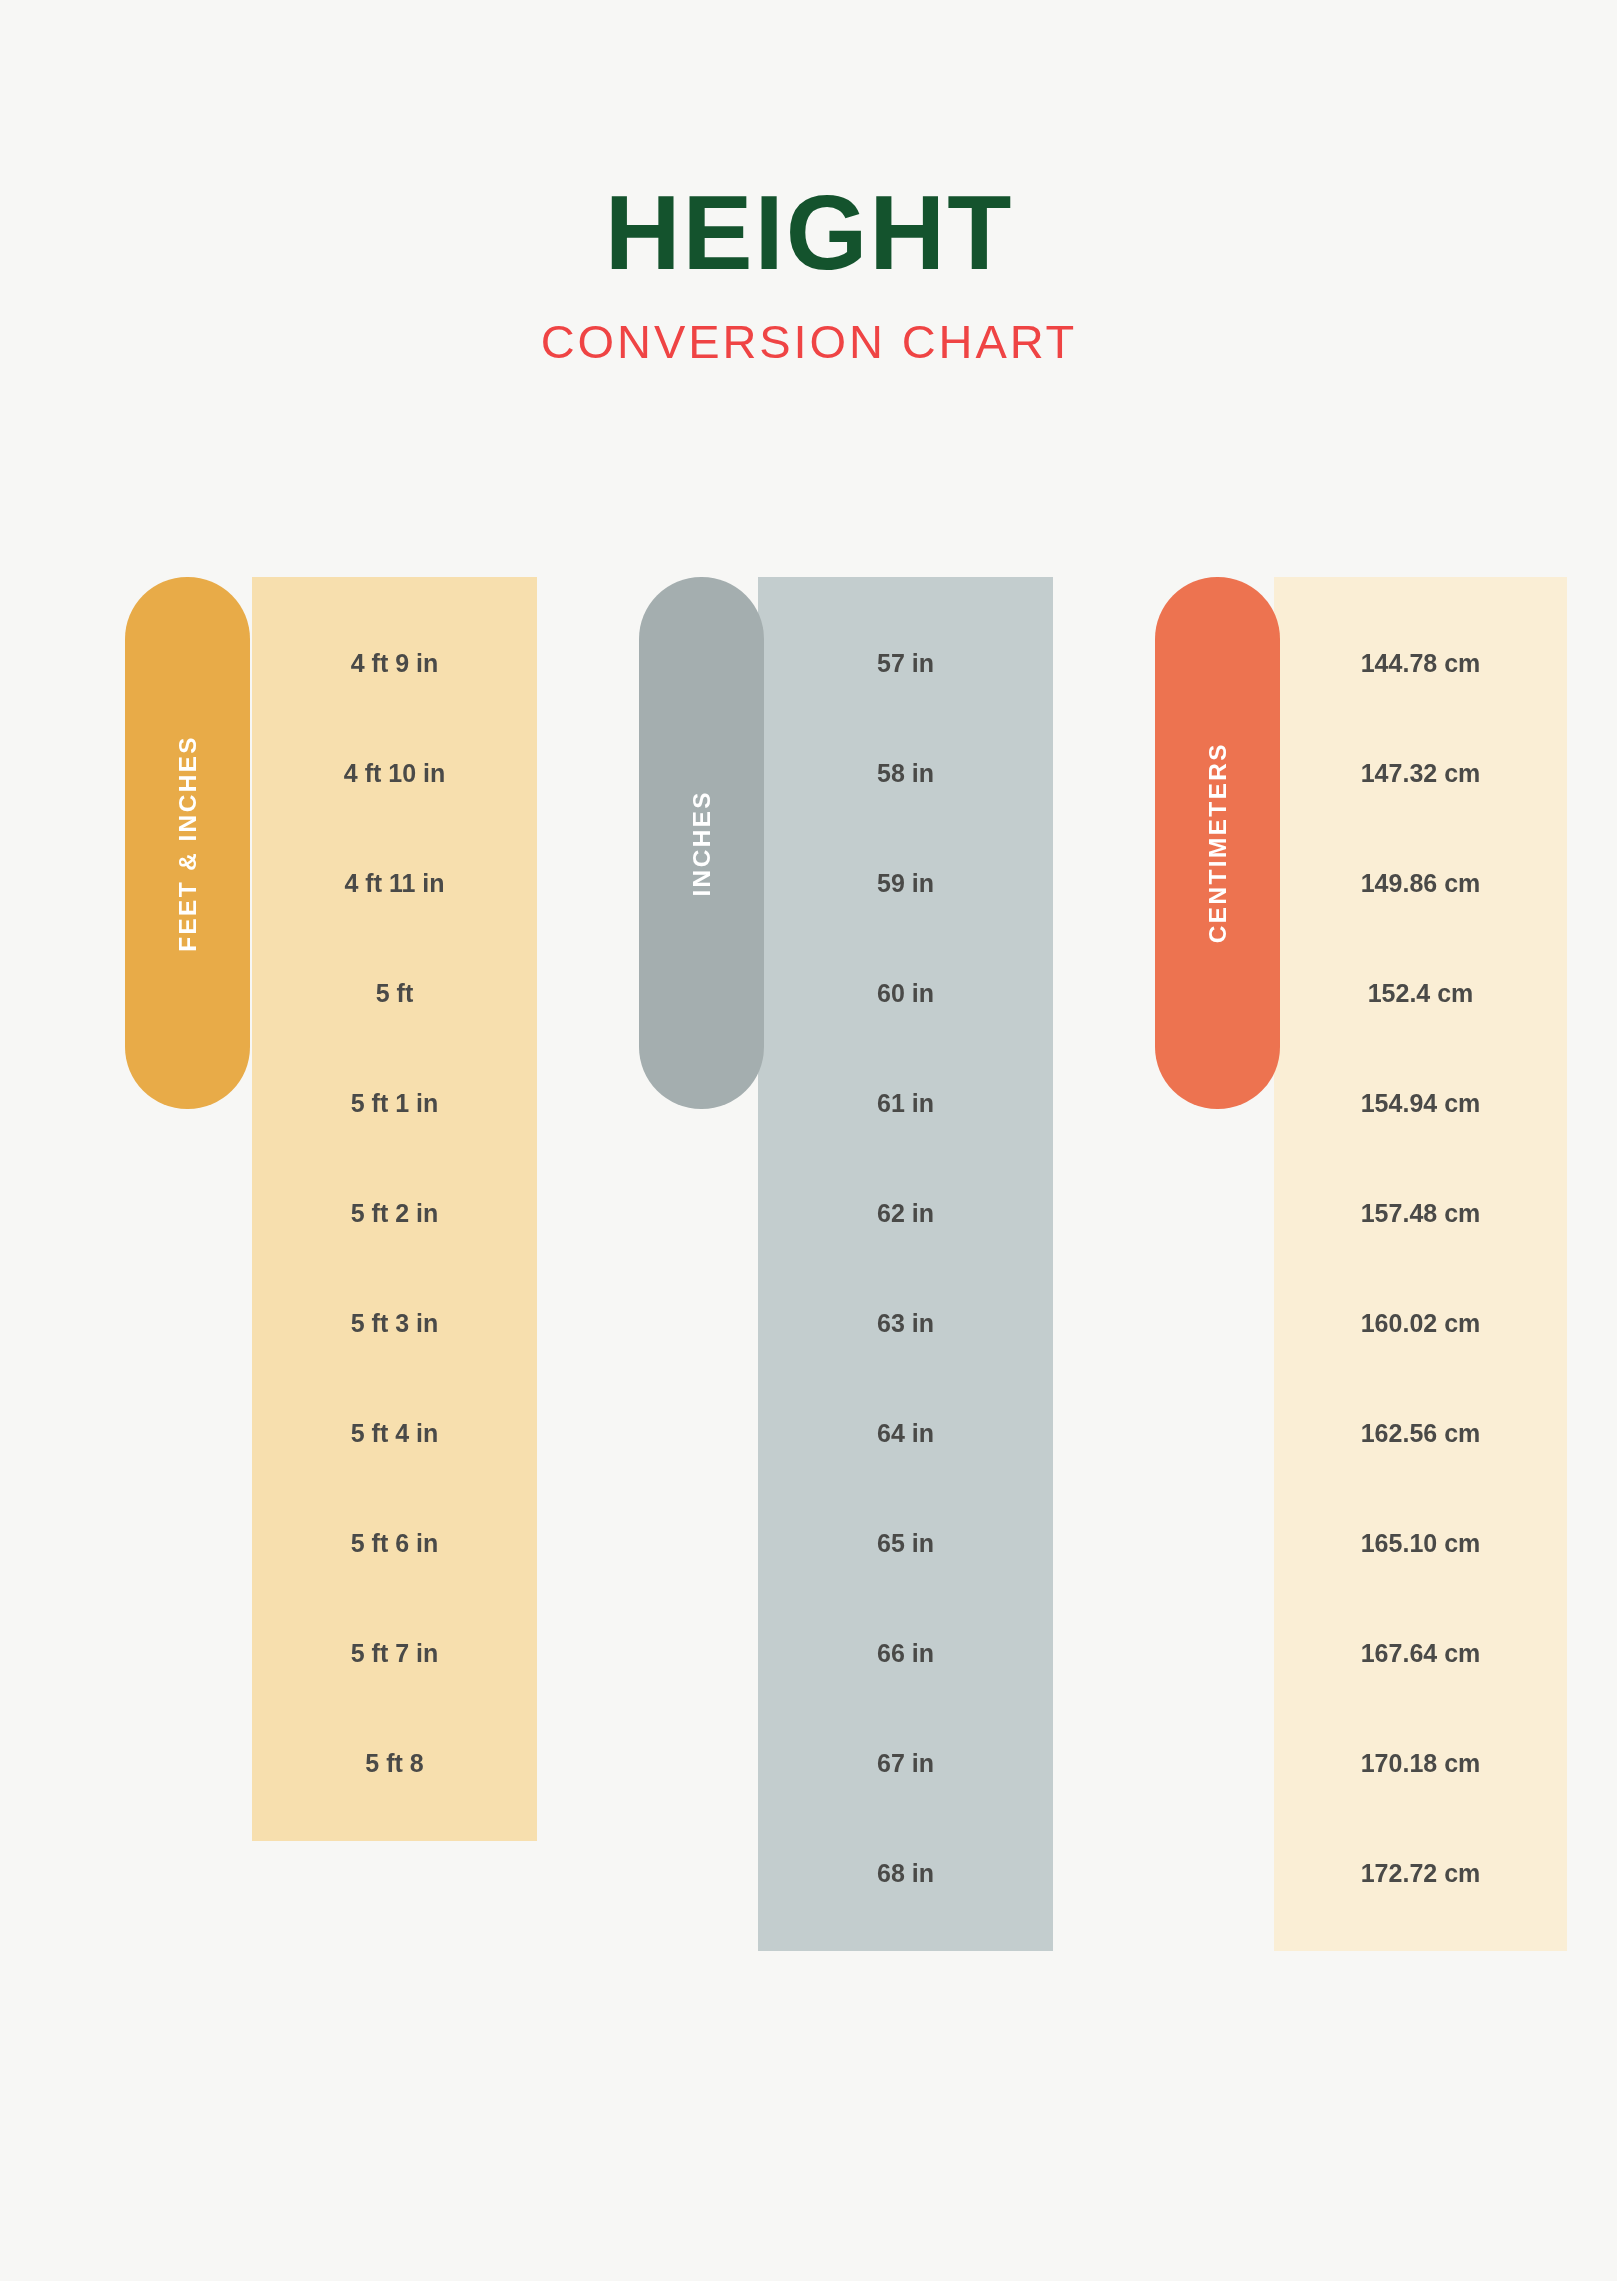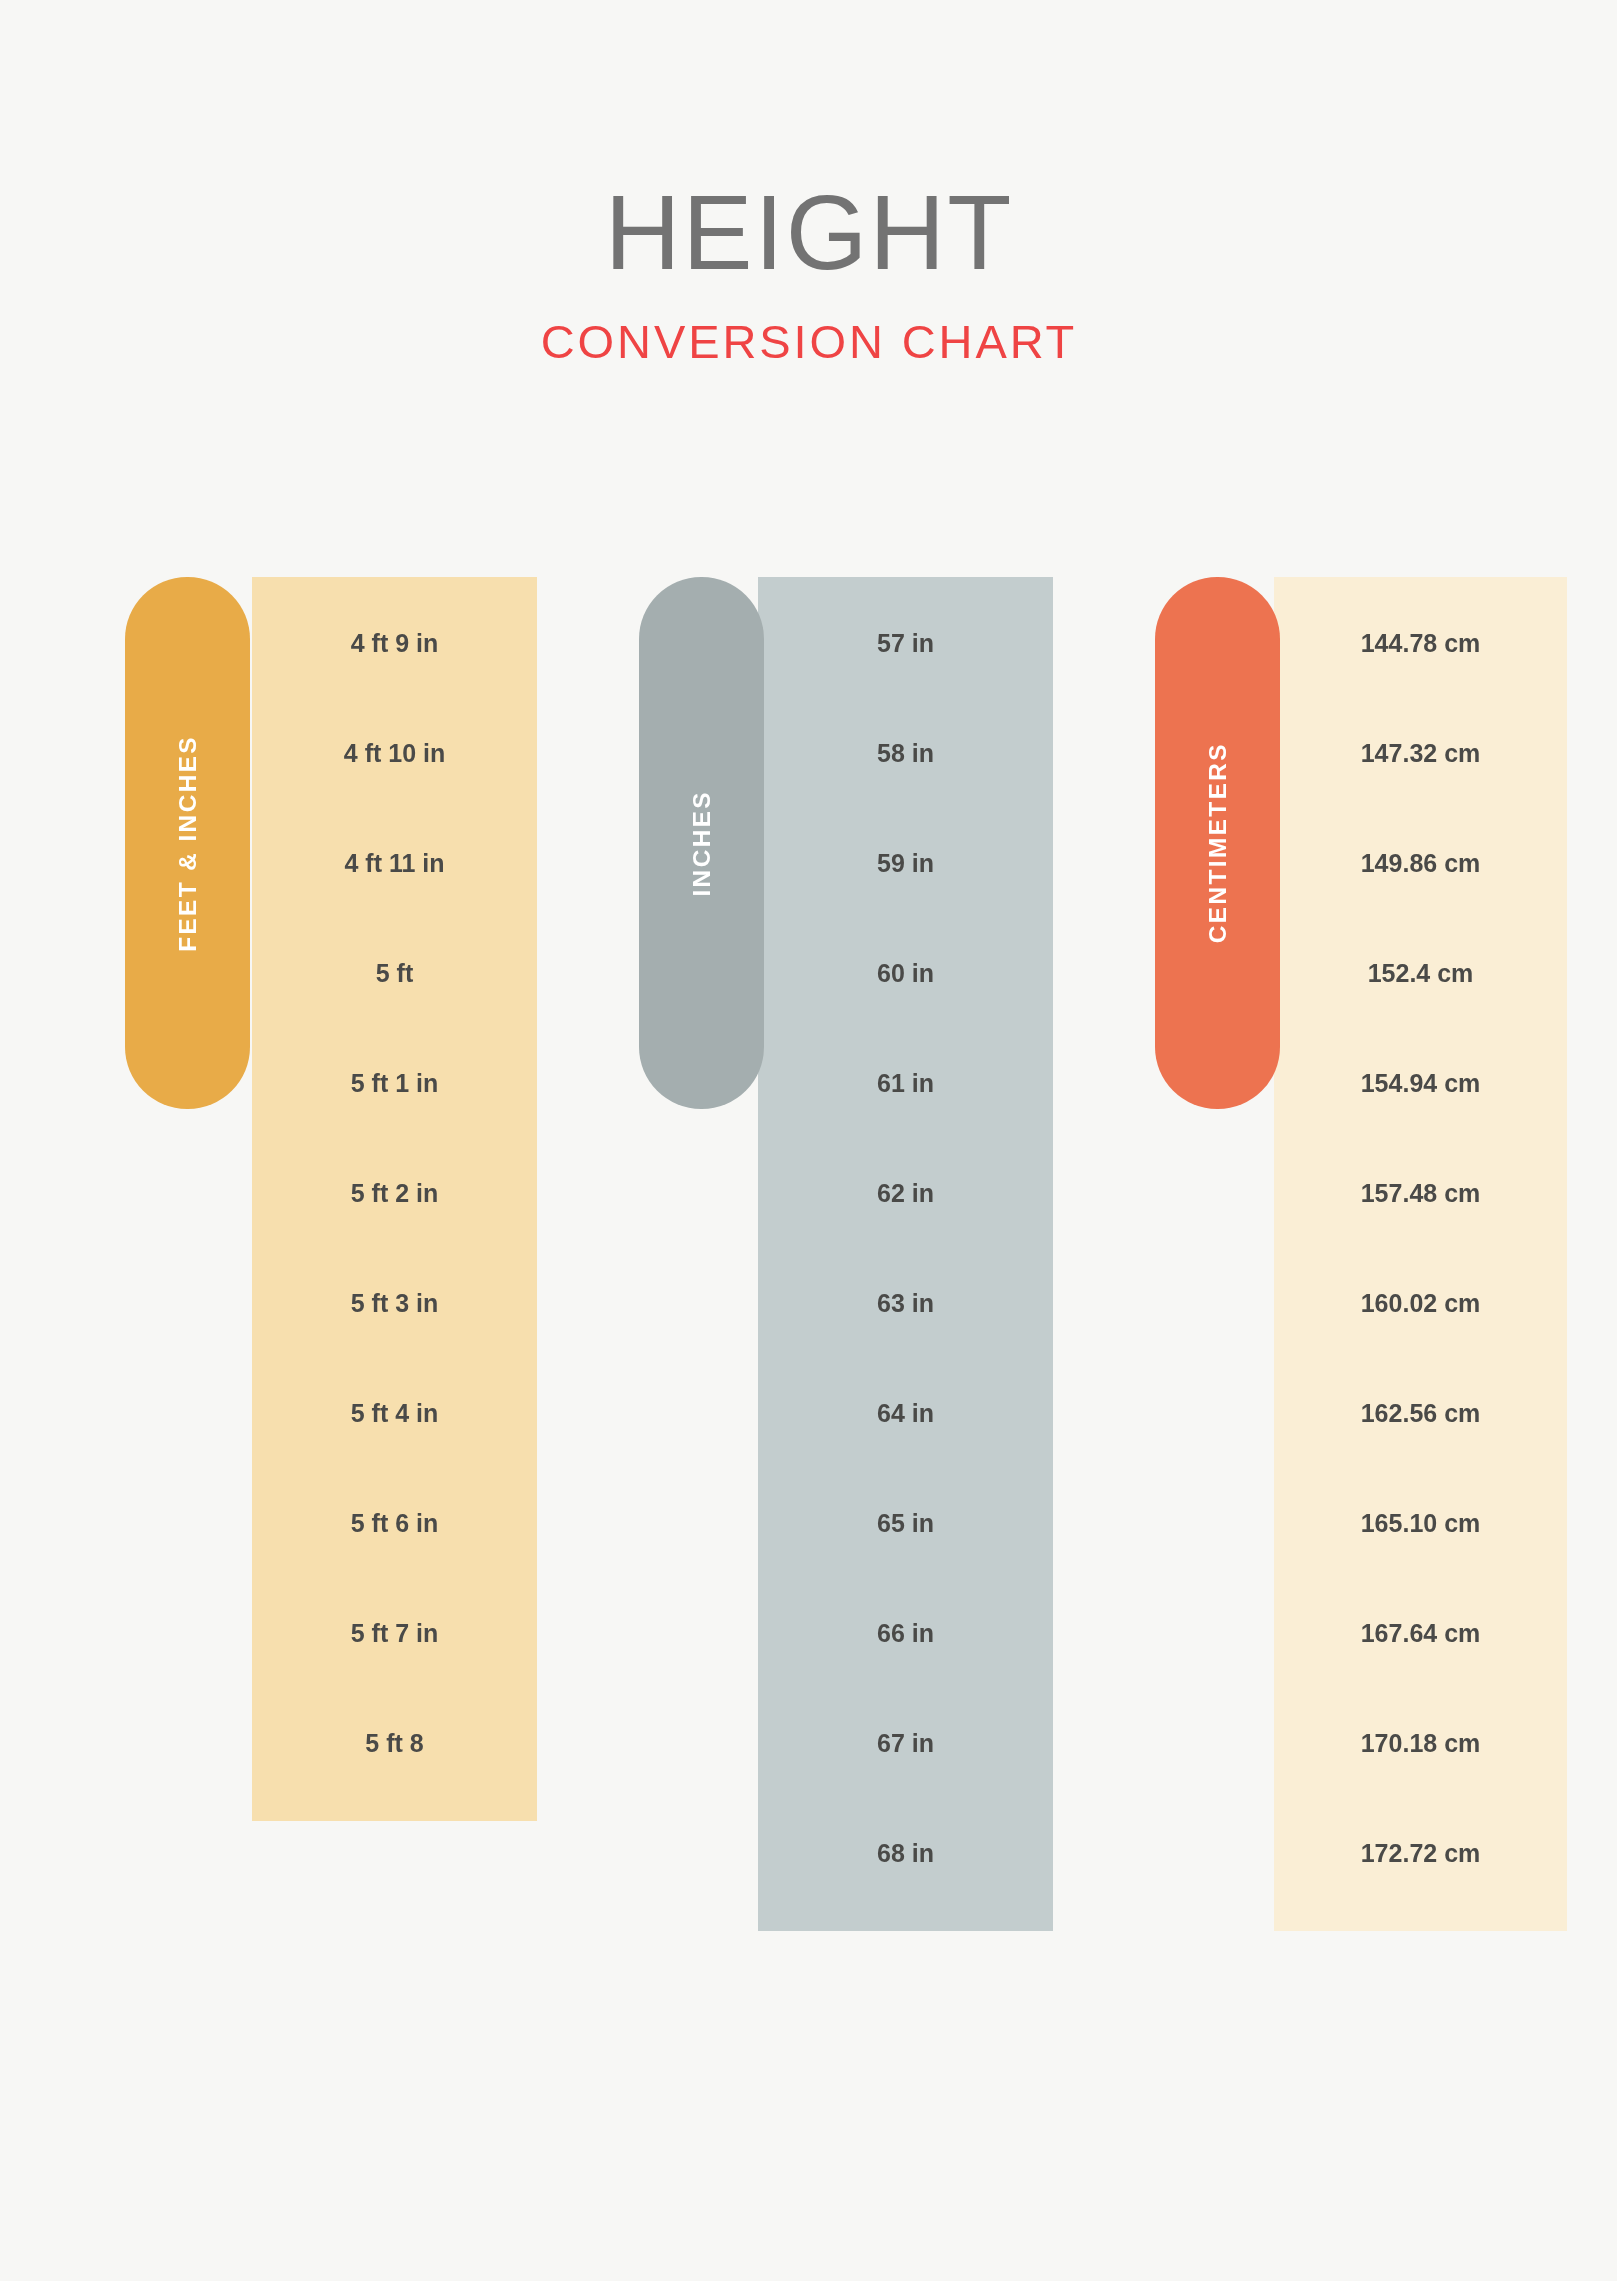--- a/index.html
+++ b/index.html
@@ -23,23 +23,23 @@
   
   .header {
     position: absolute;
     top: 180px;
     left: 0;
     width: 1618px;
     text-align: center;
   }
   .title {
     font-size: 105px;
-    font-weight: normal;
+    font-weight: bold;
     letter-spacing: 2px;
-    color: #737373;
+    color: #14532d;
     line-height: 1.0;
     margin: 0;
   }
   .subtitle {
     font-size: 47px;
     font-weight: normal;
     letter-spacing: 2.9px;
     color: #ef4444;
     margin: 29px 0 0 0;
   }
@@ -79,21 +79,21 @@
     transform: rotate(180deg);
     color: #ffffff;
     font-size: 24.4px;
     font-weight: bold;
     letter-spacing: 2.4px;
   }
 
   .value-col {
     margin-left: 101px;
     width: 290px;
-    padding-top: 11px;
+    padding-top: 31px;
     padding-bottom: 23.4px;
     display: flex;
     flex-direction: column;
     align-items: center;
   }
   .value-col.wide {
     width: 290px;
   }
   .value-cell {
     height: 110px;

